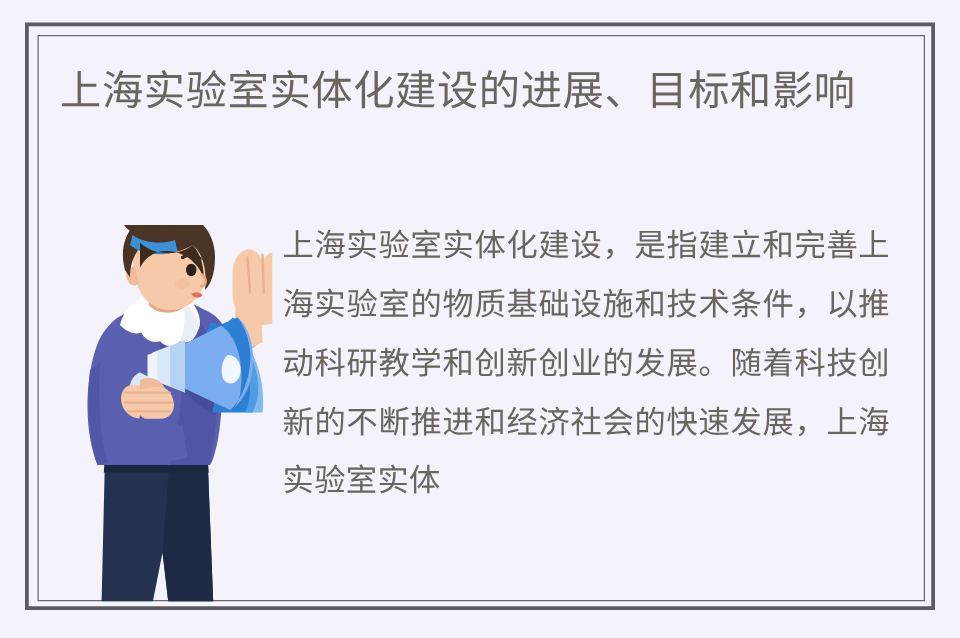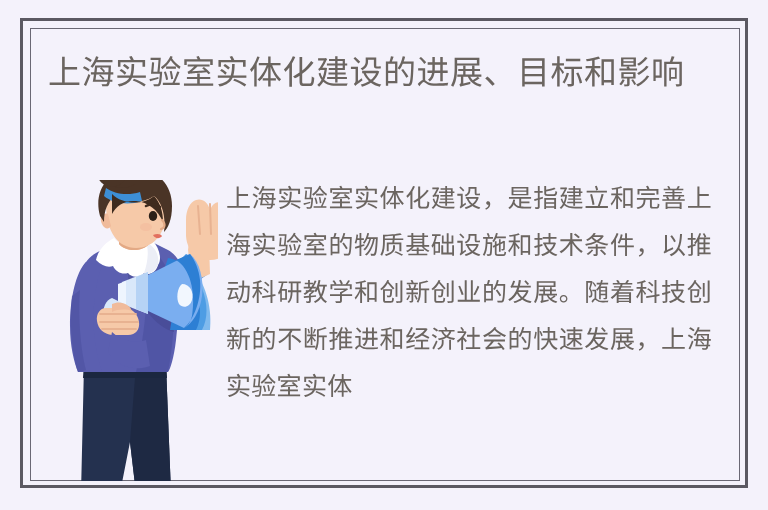--- a/index.html
+++ b/index.html
@@ -74,21 +74,21 @@
     white-space: pre-wrap;
   }
 
   
   .body-text {
     position: absolute;
     left: 196px;
     top: 147px;
     width: 486px;
     margin: 0;
-    font-family: Liberation Serif, serif;
+    font-family: Liberation Mono, monospace;
     font-size: 25px;
     line-height: 47px;
     font-weight: 400;
     color: #6b6560;
     text-align: justify;
     text-justify: inter-character;
     letter-spacing: 0.3px;
   }
 
   

